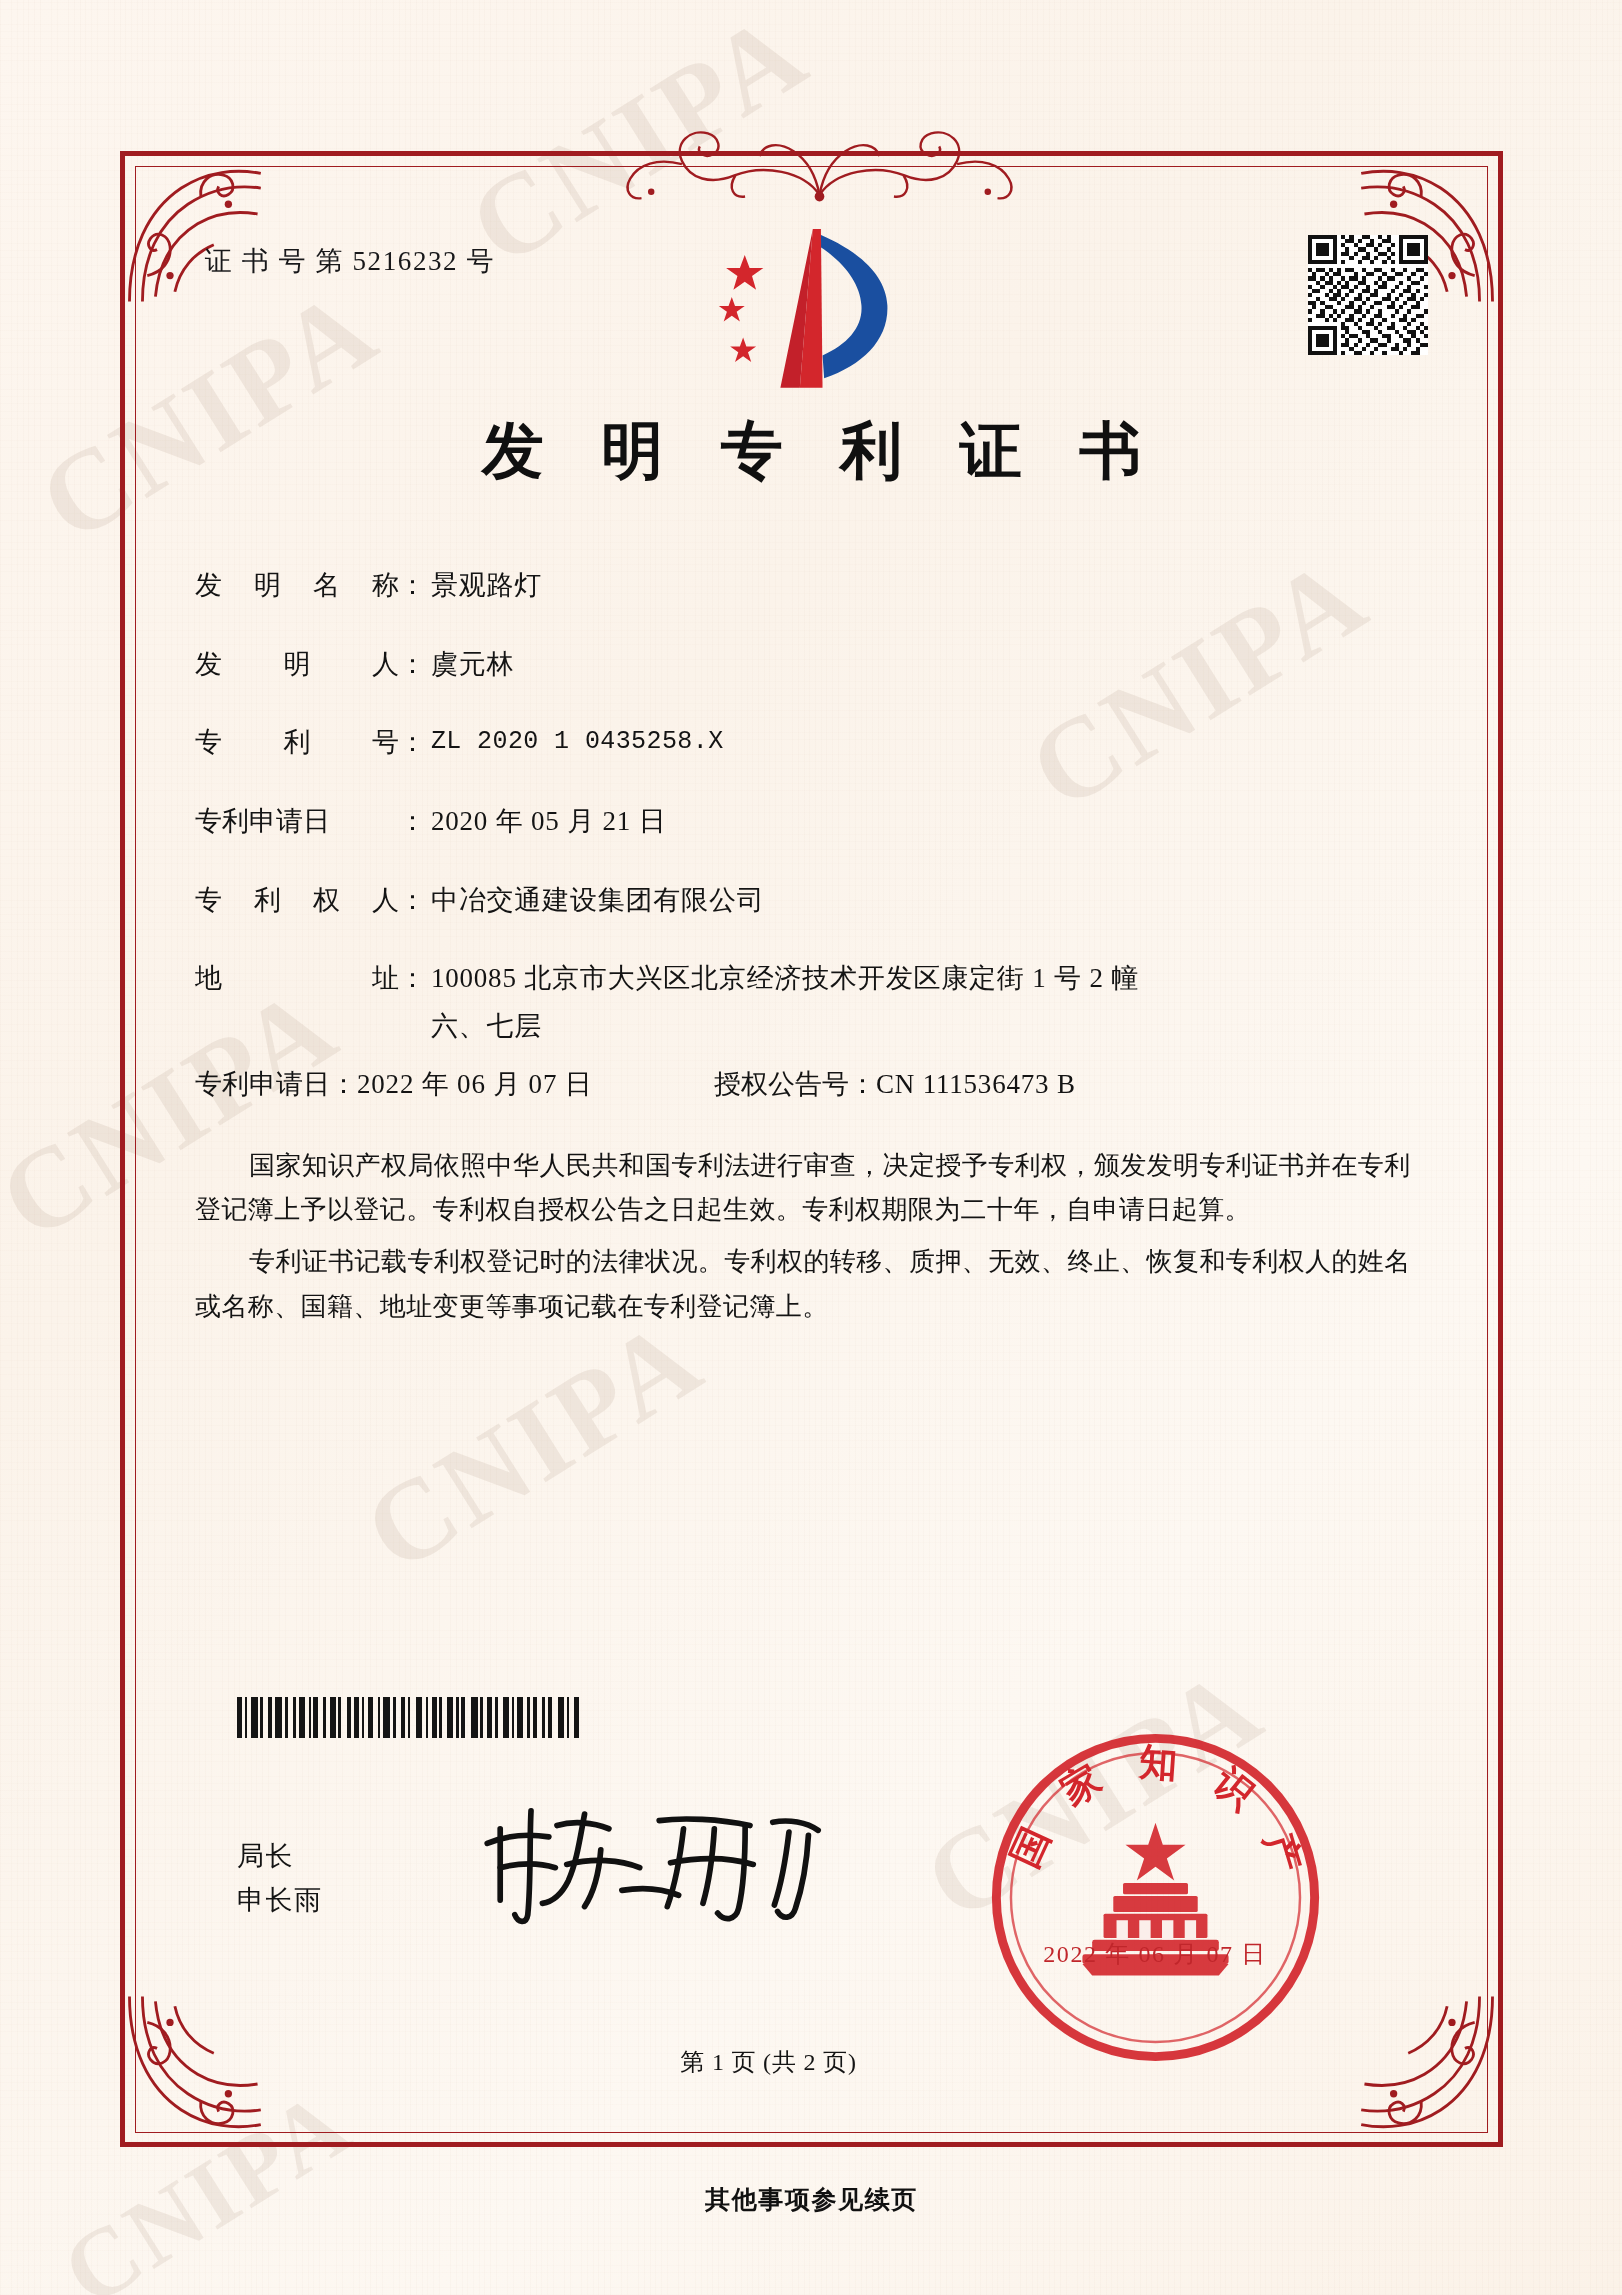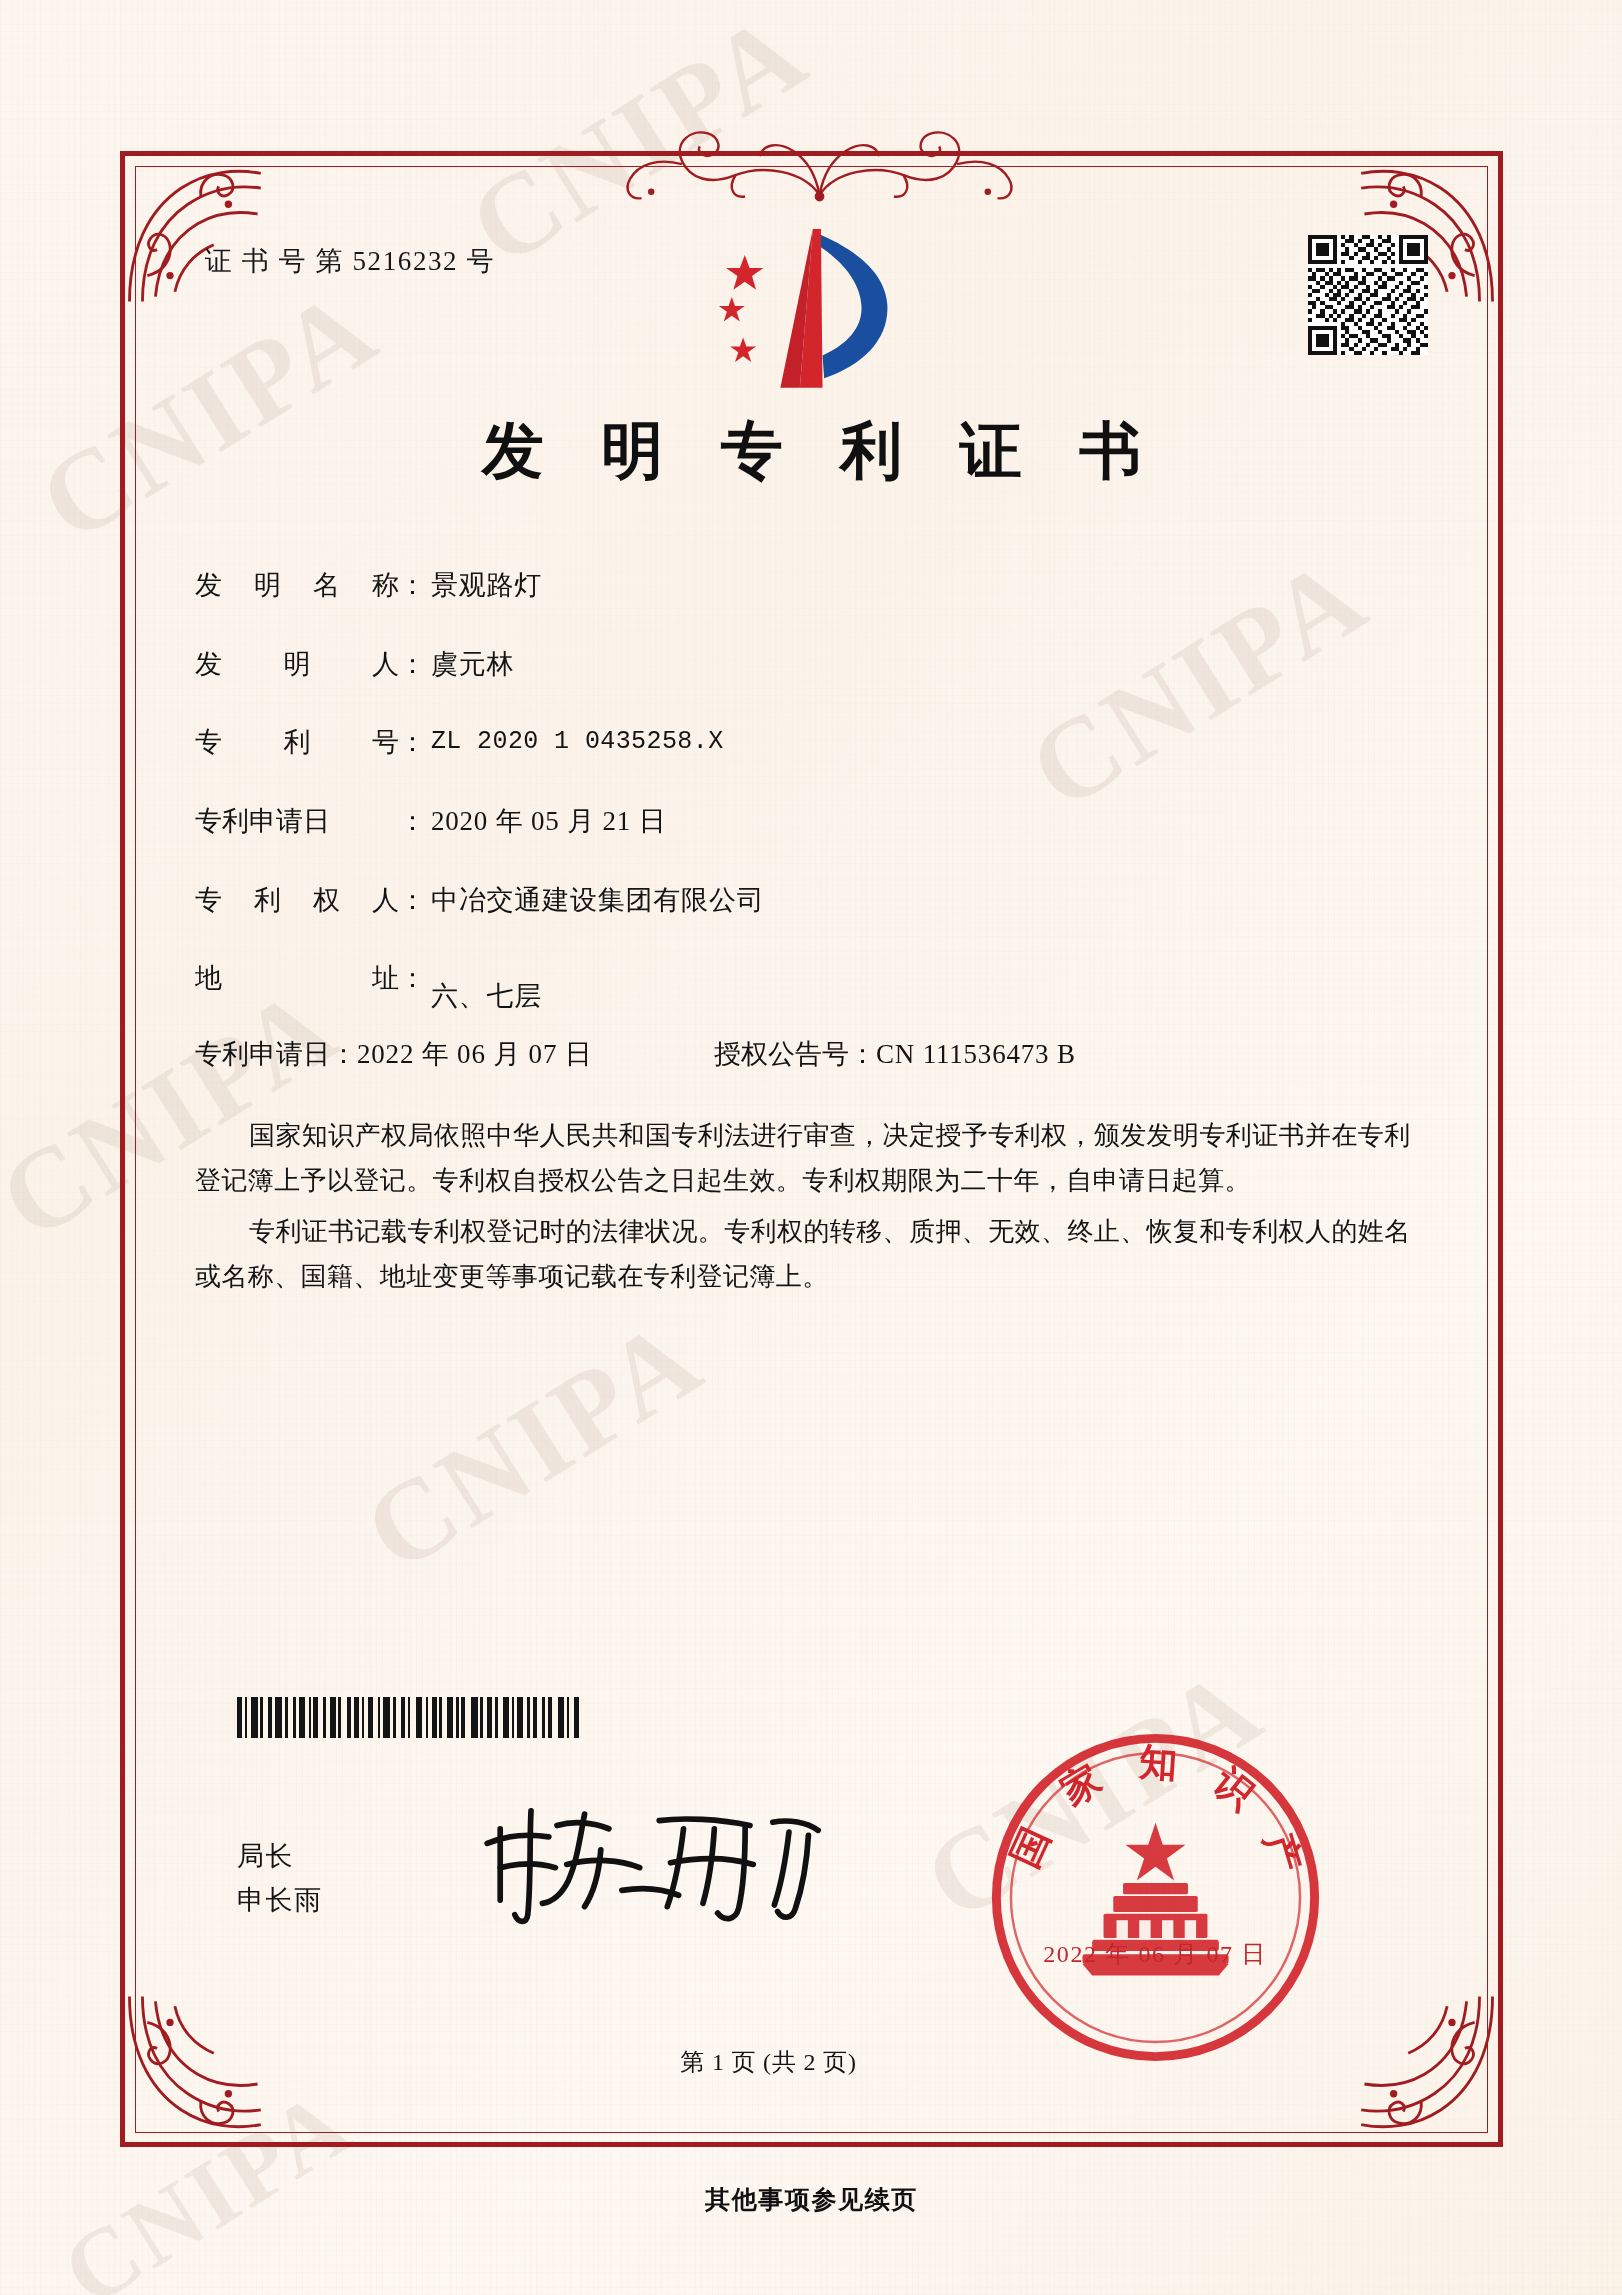--- a/index.html
+++ b/index.html
@@ -648,20 +648,21 @@
         <div class="field-value">中冶交通建设集团有限公司</div>
       </div>
 
       <div class="field-row" style="margin-bottom:28px;">
         <div class="field-label">
           <span>地</span>
           <span>址</span>
         </div>
         <div class="field-colon">：</div>
         <div class="field-value">
+          <span>100085 北京市大兴区北京经济技术开发区康定街 1 号 2 幢</span>
           <span class="second-line">六、七层</span>
         </div>
       </div>
 
       <div class="dual-row">
         <div class="dual-left">
           <span class="dual-label">专利申请日</span>
           <span class="dual-label">：</span>
           <span class="dual-value">2022 年 06 月 07 日</span>
         </div>

